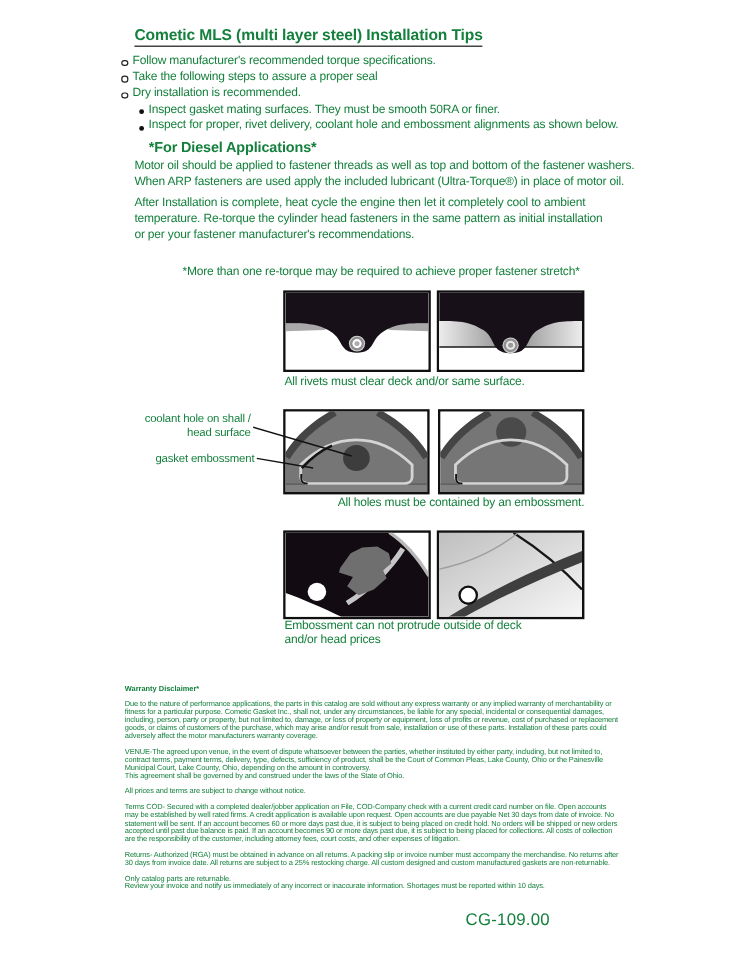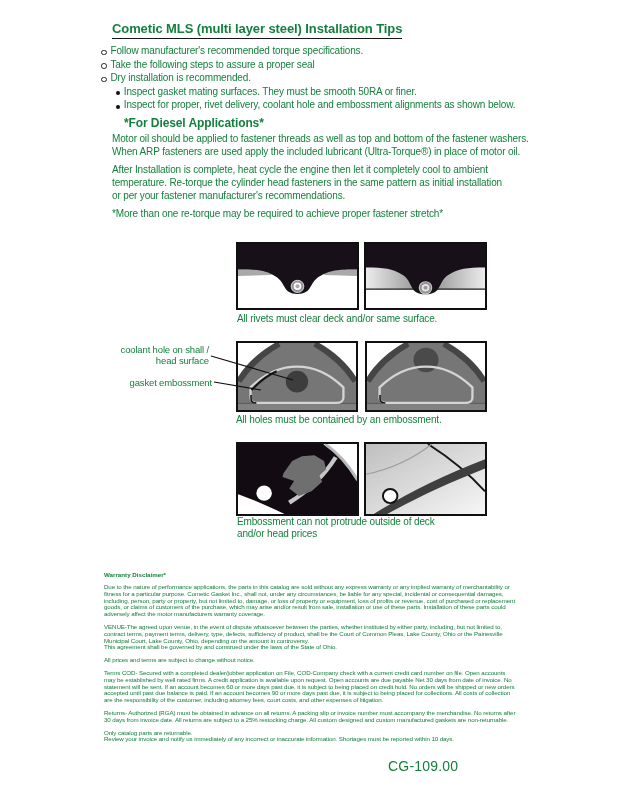--- a/index.html
+++ b/index.html
@@ -15,21 +15,21 @@
   }
 
   .tips { left:101px; top:44px; font-size:10px; letter-spacing:-0.15px; }
   .tip  { display:flex; align-items:center; height:13.5px; }
   .tip.sub { margin-left:15px; }
   .b1 { width:3.5px; height:3.5px; border:1px solid #222; border-radius:50%; margin:3.5px 4px 0 0; flex:none; }
   .b2 { width:3.8px; height:3.8px; background:#111; border-radius:50%; margin:4px 4px 0 0; flex:none; }
 
   .diesel-h { left:112px; top:116px; font-size:12px; font-weight:bold; letter-spacing:-0.1px;margin-left:12px; }
   .para { left:112px; width:432px; font-size:10px; line-height:13.2px; letter-spacing:-0.15px; white-space:pre-line; }
-  #dp1 { top:132px; } #dp2 { top:163px; } #dp3 { top:207px; }
+  #dp1 { top:132px; } #dp2 { top:163px; } #dp3 { top:220px;margin-left:40px; }
 
   .dlabel { width:123px; text-align:center; font-size:12px; font-weight:bold; letter-spacing:0.4px;margin-top:20px; }
   .panel { box-sizing:border-box; border:2.5px solid #101010; background:#fff; }
   .panel svg { display:block; width:100%; height:100%; }
 
   .caption { font-size:10px; letter-spacing:-0.15px; line-height:11.5px; }
   .ann { font-size:9.5px; letter-spacing:-0.15px; line-height:11px; text-align:right; }
 
   .legal { left:104px; top:571px; width:413px; }
   .legal-h { font-size:6.2px; font-weight:bold; margin:0 0 6px 0; }
@@ -146,21 +146,21 @@
       <path d="M0 64 H122" stroke="#595959" stroke-width="1"></path>
       <path d="M42 0 C27 9 11 22 0 40" stroke="#454545" stroke-width="8" fill="none"></path>
       <path d="M80 0 C95 9 111 22 122 40" stroke="#454545" stroke-width="8" fill="none"></path>
       <path d="M0 0 L38 0 C24 8 9 21 0 36 Z" fill="#ffffff"></path>
       <path d="M122 0 L84 0 C98 8 113 21 122 36 Z" fill="#ffffff"></path>
       <circle cx="61" cy="18" r="13" fill="#4a4a4a"></circle>
       <path d="M13 58 L13 47 C28 32 44 25 61 25 C78 25 95 33 109 47 L109 58 C109 61.5 106 63.5 102 63.5 L20 63.5 C16 63.5 13 61.5 13 58 Z" fill="none" stroke="#d4d4d4" stroke-width="2.4"></path>
       <path d="M13.5 55 L13.5 59 C13.5 62 16 63.5 19 63.5" stroke="#141414" stroke-width="1.6" fill="none"></path>
     </svg>
   </div>
-  <div class="abs caption" style="left:236px; top:414px; width:251px; text-align:left;">All holes must be contained by an embossment.</div>
+  <div class="abs caption" style="left:236px; top:414px; width:251px; text-align:right;">All holes must be contained by an embossment.</div>
 
   <div class="abs dlabel" style="left:236px; top:430px;">RIGHT</div>
   <div class="abs dlabel" style="left:364px; top:430px;">WRONG</div>
 
   <div class="abs panel" style="left:236px; top:442px; width:123px; height:74px;">
     <svg viewBox="0 0 123 74" preserveAspectRatio="none">
       <rect width="123" height="74" fill="#ffffff"></rect>
       <path d="M88 0 C102 9 113 22 123 39 L123 74 L48 74 C32 66 14 58 0 53 L0 0 Z" fill="#120b12"></path>
       <path d="M90 0 C103 9 114 22 123.5 38" stroke="#b8b8b8" stroke-width="3" fill="none"></path>
       <path d="M53 62 C72 50 90 32 101 14" stroke="#c6c6c6" stroke-width="4.5" fill="none"></path>

